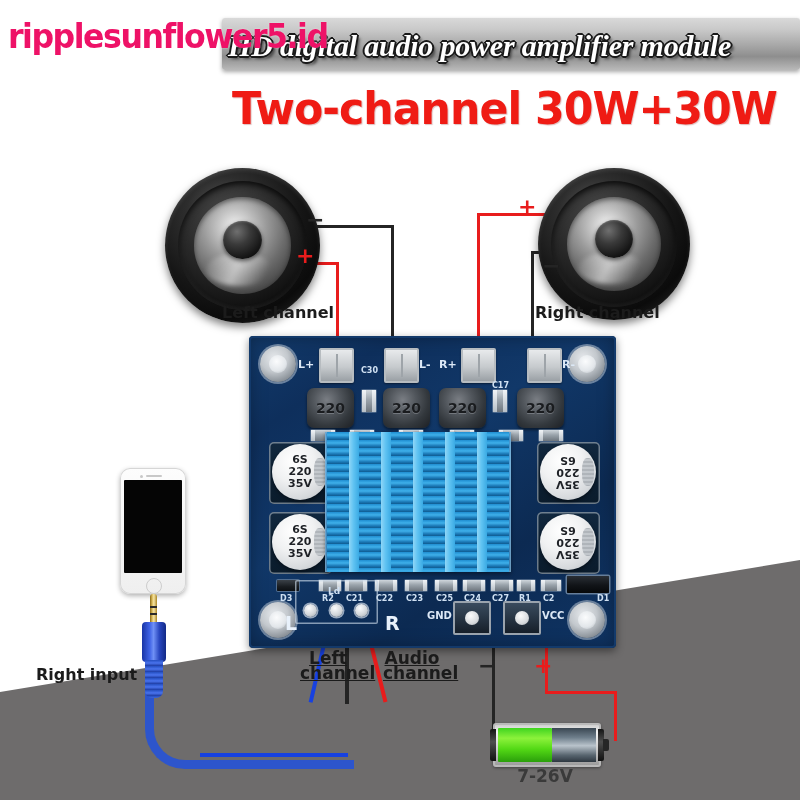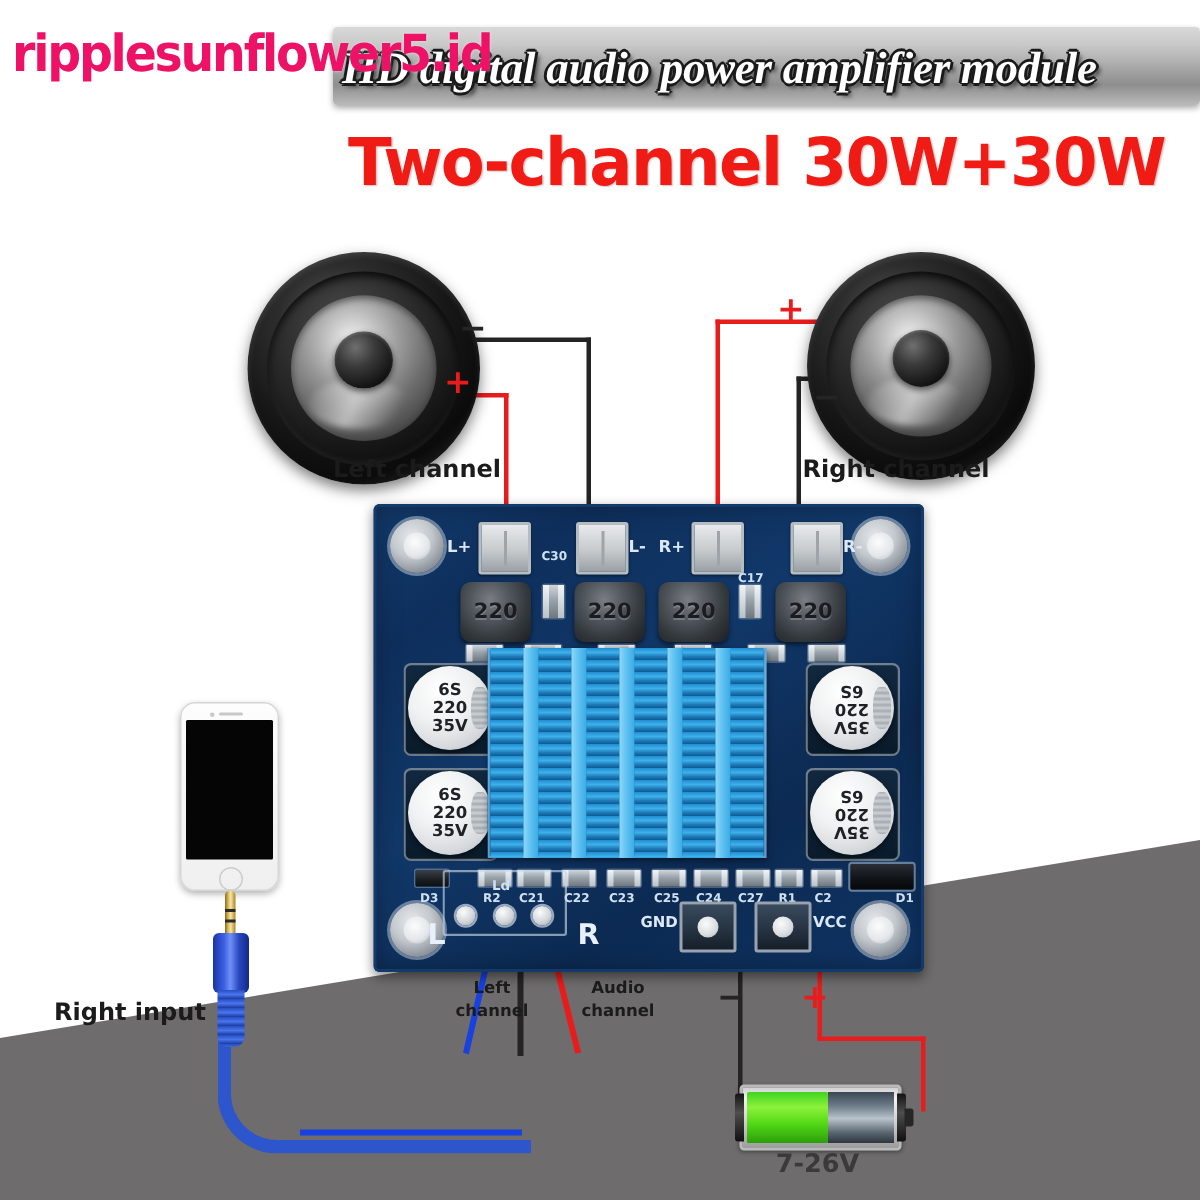--- a/index.html
+++ b/index.html
@@ -112,21 +112,21 @@
   .sign-plus{color:#e81c1c;font-size:22px;}
   .sign-minus{color:#242424;font-size:22px;}
 
   
   .lbl{
     position:absolute;z-index:5;
     font-family:"DejaVu Sans", sans-serif;
     font-weight:bold;color:#1b1b1b;white-space:nowrap;
   }
   .lbl-16{font-size:16px;}
-  .lbl-13{font-size:11px;line-height:15px;}
+  .lbl-13{font-size:17px;line-height:15px;text-decoration:underline;}
 
   
   .phone{
     position:absolute;left:120px;top:468px;width:66px;height:126px;z-index:3;
     background:linear-gradient(to bottom,#fdfdfd,#efefef);
     border-radius:10px;
     box-shadow:0 2px 5px rgba(0,0,0,.3), inset 0 0 0 1px #d6d6d6;
   }
   .phone-screen{
     position:absolute;left:4px;top:12px;width:58px;height:93px;

